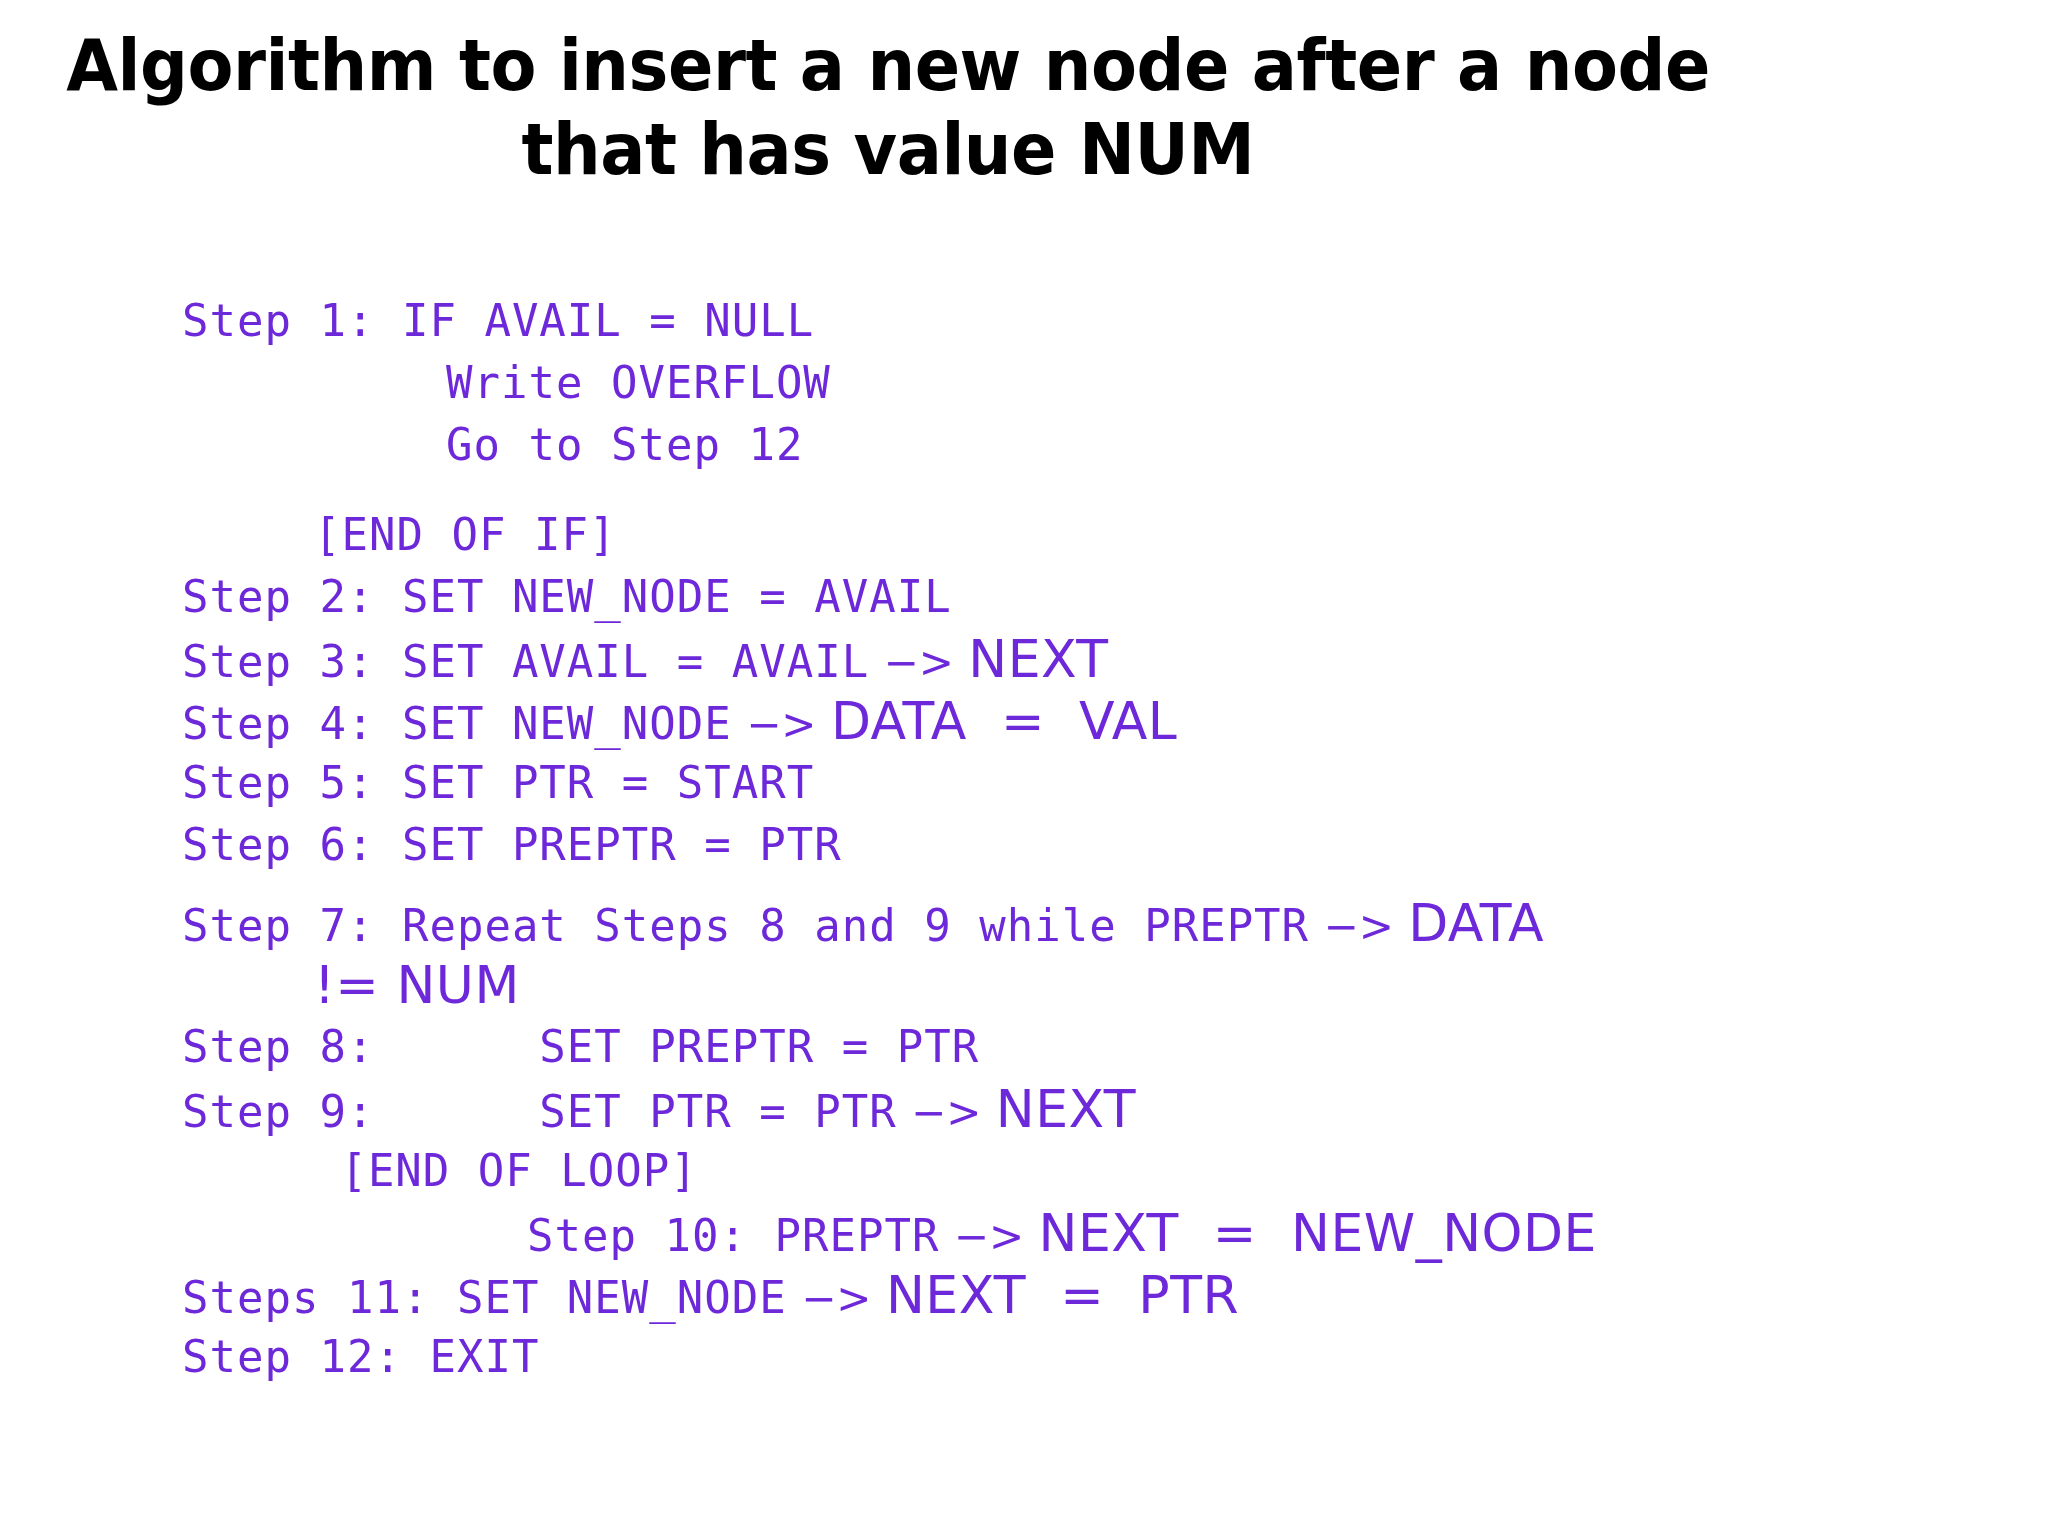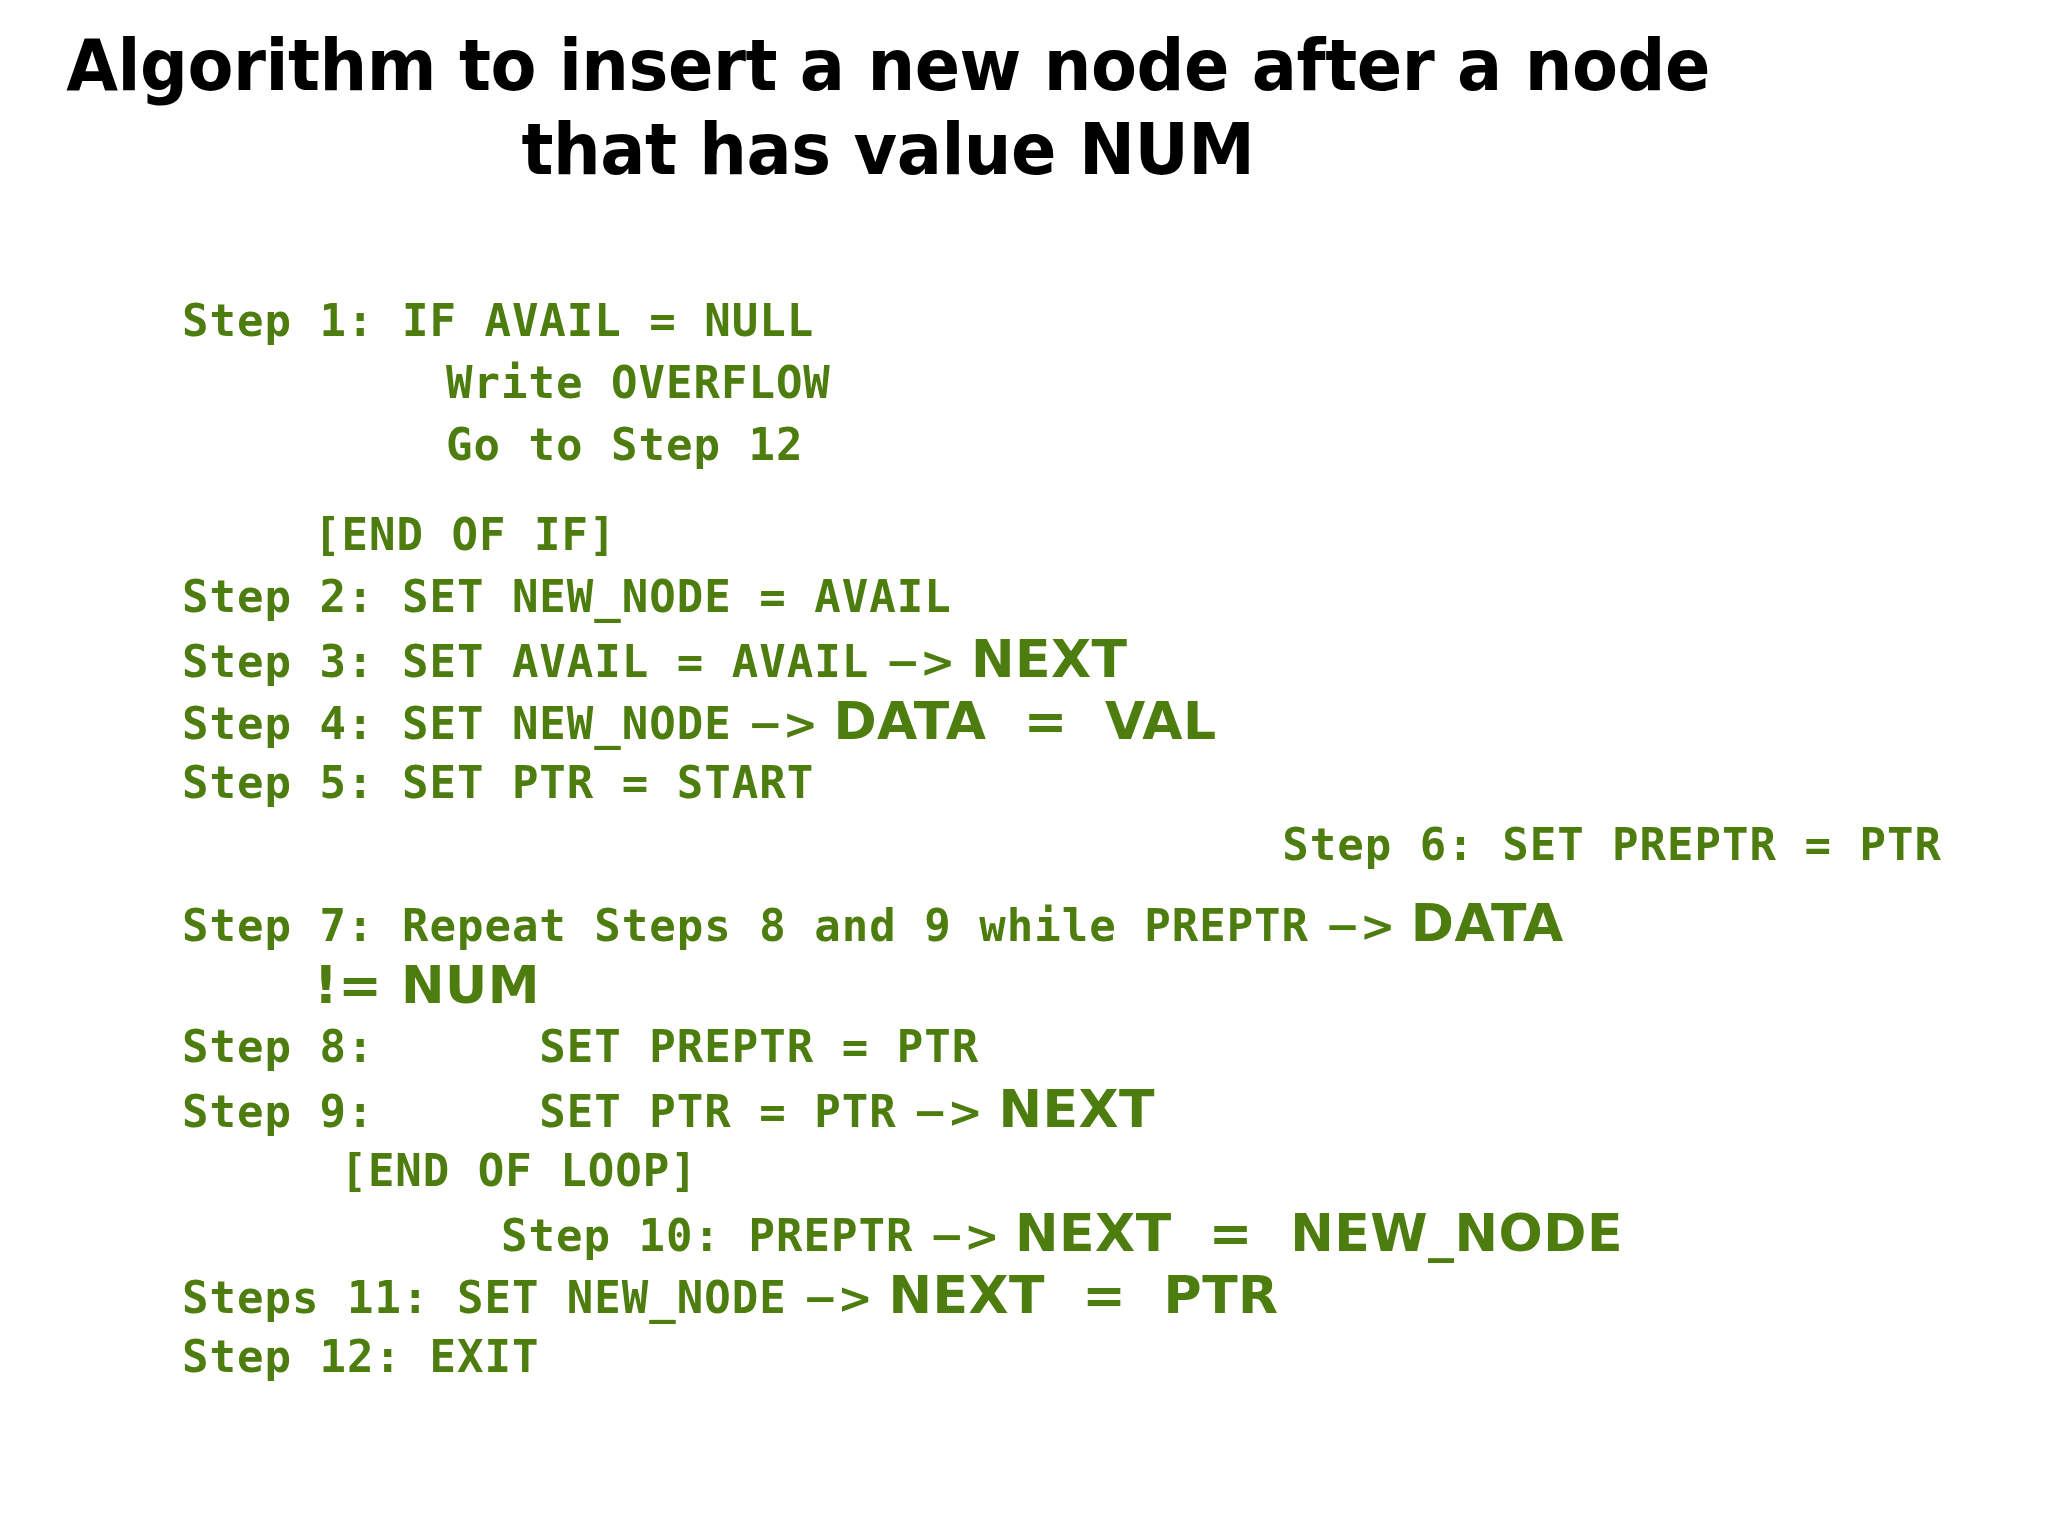--- a/index.html
+++ b/index.html
@@ -46,25 +46,24 @@
   .code-block {
     position: absolute;
     left: 182px;
     top: 290px;
     width: 1760px;
   }
   .code-line {
     font-family: "DejaVu Sans Mono", monospace;
     font-size: 44px;
     line-height: 62px;
-    color: #4d7c0f;
+    color: #6d28d9;
     white-space: pre;
     letter-spacing: 1.0px;
     height: 62px;
-    font-weight: bold;
   }
   
   .arrow {
     font-family: "DejaVu Sans", sans-serif;
     letter-spacing: 0;
     font-size: 42px;
     padding: 0 1px;
   }
   
   .prop {
@@ -85,21 +84,21 @@
 
   <div class="code-block" id="code-block">
       <div class="code-line" style="padding-left: 0px;"><span>Step 1: IF AVAIL = NULL</span></div>
       <div class="code-line" style="padding-left: 264px;"><span>Write OVERFLOW</span></div>
       <div class="code-line" style="padding-left: 264px;"><span>Go to Step 12</span></div>
       <div class="code-line" style="padding-left: 132px; margin-top: 28px;"><span>[END OF IF]</span></div>
       <div class="code-line" style="padding-left: 0px;"><span>Step 2: SET NEW_NODE = AVAIL</span></div>
       <div class="code-line" style="padding-left: 0px;"><span>Step 3: SET AVAIL = AVAIL</span><span class="arrow"> −&gt; </span><span class="prop">NEXT</span></div>
       <div class="code-line" style="padding-left: 0px;"><span>Step 4: SET NEW_NODE</span><span class="arrow"> −&gt; </span><span class="prop">DATA  =  VAL</span></div>
       <div class="code-line" style="padding-left: 0px;"><span>Step 5: SET PTR = START</span></div>
-      <div class="code-line" style="padding-left: 0px; text-align: right;"><span>Step 6: SET PREPTR = PTR</span></div>
+      <div class="code-line" style="padding-left: 0px;"><span>Step 6: SET PREPTR = PTR</span></div>
       <div class="code-line" style="padding-left: 0px; margin-top: 16px;"><span>Step 7: Repeat Steps 8 and 9 while PREPTR</span><span class="arrow"> −&gt; </span><span class="prop">DATA</span></div>
       <div class="code-line" style="padding-left: 132px;"><span class="prop">!= NUM</span></div>
       <div class="code-line" style="padding-left: 0px;"><span>Step 8:      SET PREPTR = PTR</span></div>
       <div class="code-line" style="padding-left: 0px;"><span>Step 9:      SET PTR = PTR</span><span class="arrow"> −&gt; </span><span class="prop">NEXT</span></div>
       <div class="code-line" style="padding-left: 158.4px;"><span>[END OF LOOP]</span></div>
       <div class="code-line" style="padding-left: 0px; text-align: center;"><span>Step 10: PREPTR</span><span class="arrow"> −&gt; </span><span class="prop">NEXT  =  NEW_NODE</span></div>
       <div class="code-line" style="padding-left: 0px;"><span>Steps 11: SET NEW_NODE</span><span class="arrow"> −&gt; </span><span class="prop">NEXT  =  PTR</span></div>
       <div class="code-line" style="padding-left: 0px;"><span>Step 12: EXIT</span></div>
     </div>
 

